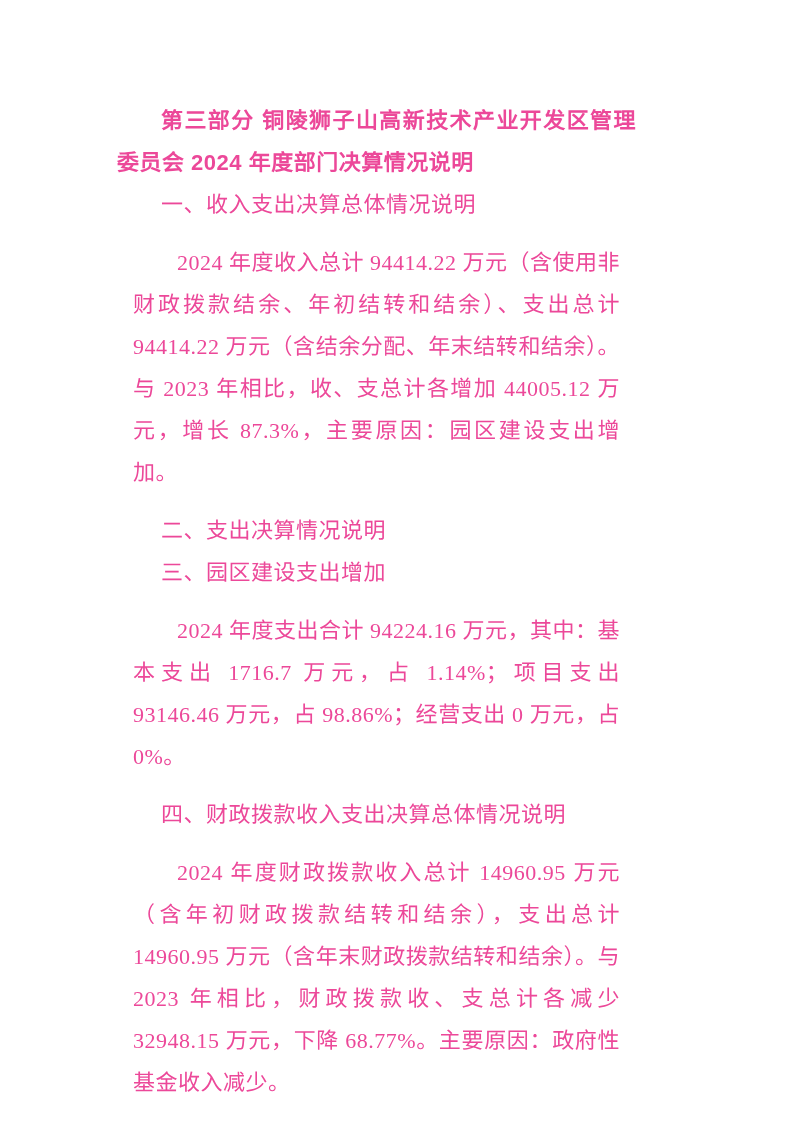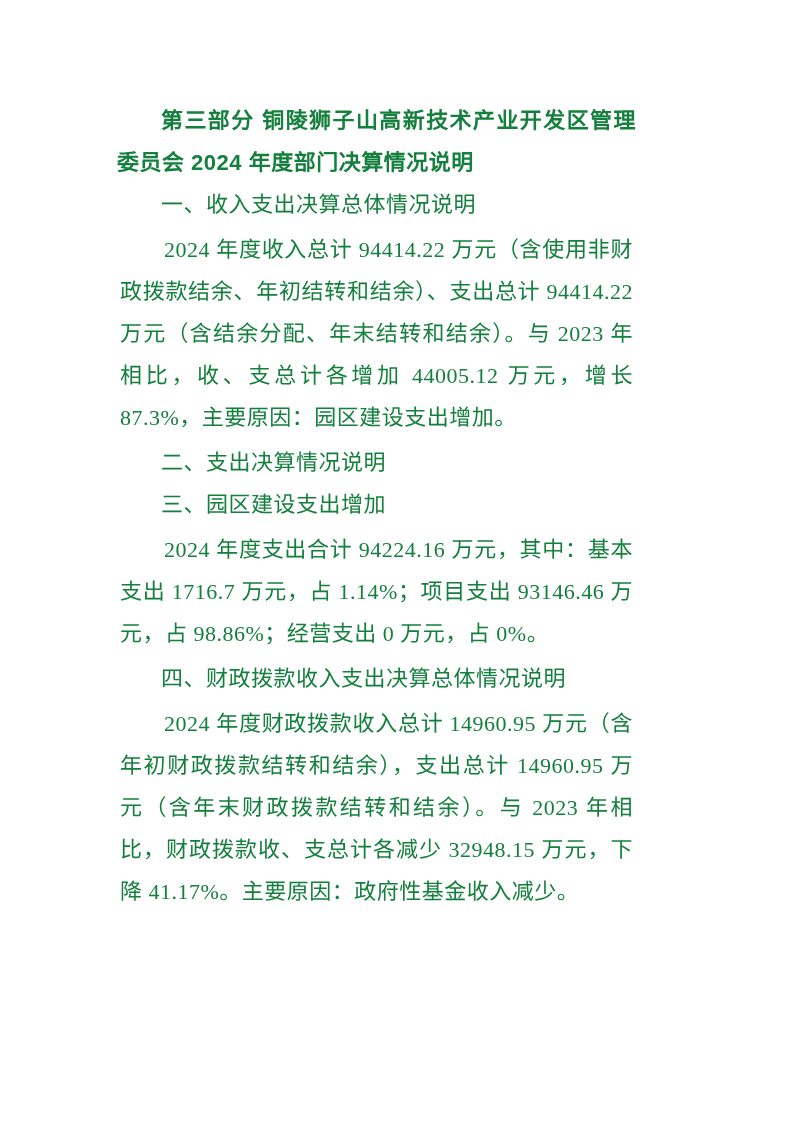--- a/index.html
+++ b/index.html
@@ -6,21 +6,21 @@
     margin: 0;
     padding: 0;
     background: #ffffff;
   }
   .page {
     position: relative;
     width: 683px;
     height: 1122px;
     margin: 0 auto;
     background: #ffffff;
-    color: #15803d;
+    color: #ec4899;
     box-sizing: border-box;
     padding: 100px 102px 0 62px;
     overflow: hidden;
   }
   .doc-title {
     margin: 0;
     font-family: "Liberation Sans", "DejaVu Sans", sans-serif;
     font-weight: bold;
     font-size: 22px;
     line-height: 42px;
@@ -34,21 +34,21 @@
   .section-heading {
     margin: 0;
     font-family: "Liberation Sans", "DejaVu Sans", sans-serif;
     font-weight: normal;
     font-size: 22px;
     line-height: 42px;
     text-indent: 2em;
     letter-spacing: 0.5px;
   }
   .body-para {
-    margin: 3px;
+    margin: 16px;
     font-family: "Liberation Serif", "DejaVu Serif", serif;
     font-weight: normal;
     font-size: 22px;
     line-height: 42px;
     text-indent: 2em;
     text-align: justify;
     text-justify: inter-ideograph;
     letter-spacing: 0.5px;
   }
 </style>
@@ -68,16 +68,16 @@
     <p class="section-heading">二、支出决算情况说明</p>
   </div>
 
   <div class="section">
     <p class="section-heading">三、园区建设支出增加</p>
     <p class="body-para">2024 年度支出合计 94224.16 万元，其中：基本支出 1716.7 万元，占 1.14%；项目支出 93146.46 万元，占 98.86%；经营支出 0 万元，占 0%。</p>
   </div>
 
   <div class="section">
     <p class="section-heading">四、财政拨款收入支出决算总体情况说明</p>
-    <p class="body-para">2024 年度财政拨款收入总计 14960.95 万元（含年初财政拨款结转和结余），支出总计 14960.95 万元（含年末财政拨款结转和结余）。与 2023 年相比，财政拨款收、支总计各减少 32948.15 万元，下降 41.17%。主要原因：政府性基金收入减少。</p>
+    <p class="body-para">2024 年度财政拨款收入总计 14960.95 万元（含年初财政拨款结转和结余），支出总计 14960.95 万元（含年末财政拨款结转和结余）。与 2023 年相比，财政拨款收、支总计各减少 32948.15 万元，下降 68.77%。主要原因：政府性基金收入减少。</p>
   </div>
 
 </div>
 
 </body></html>

